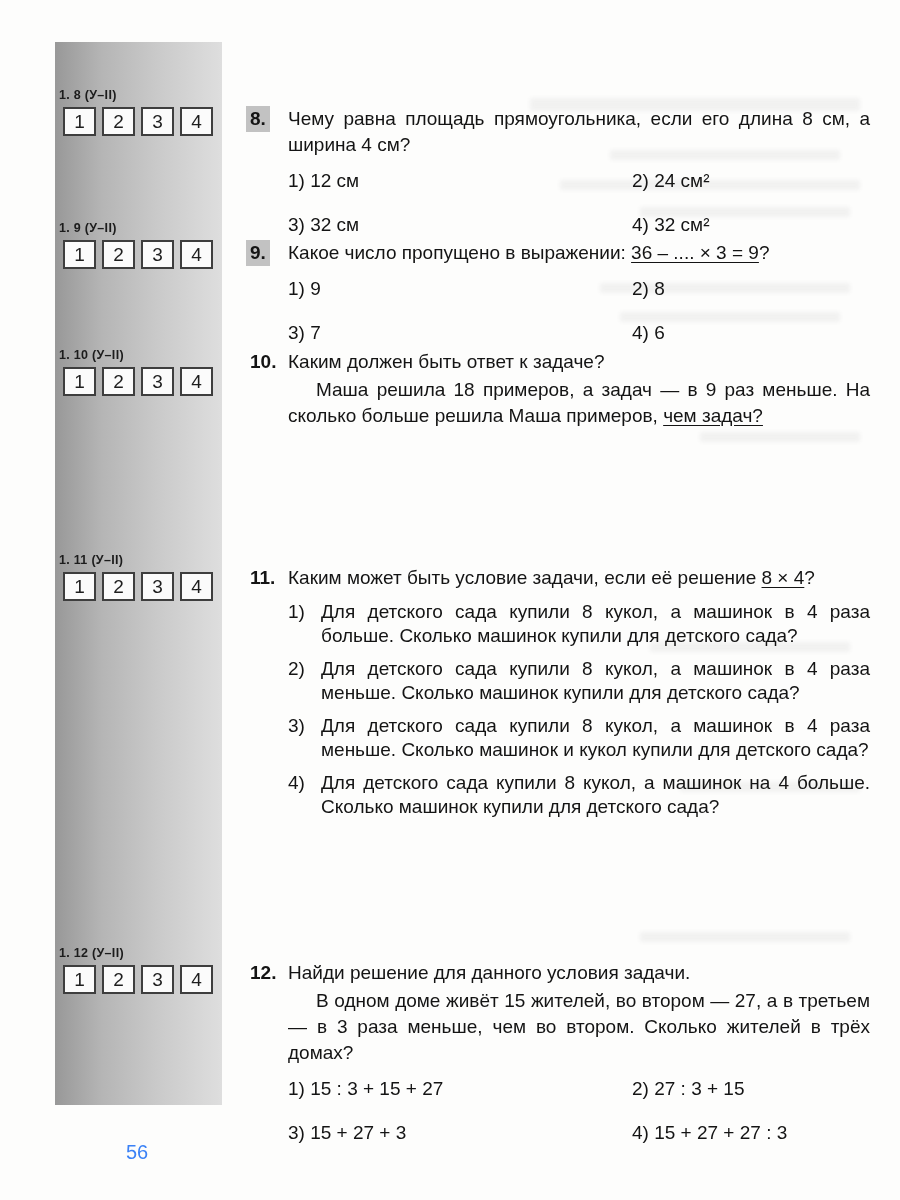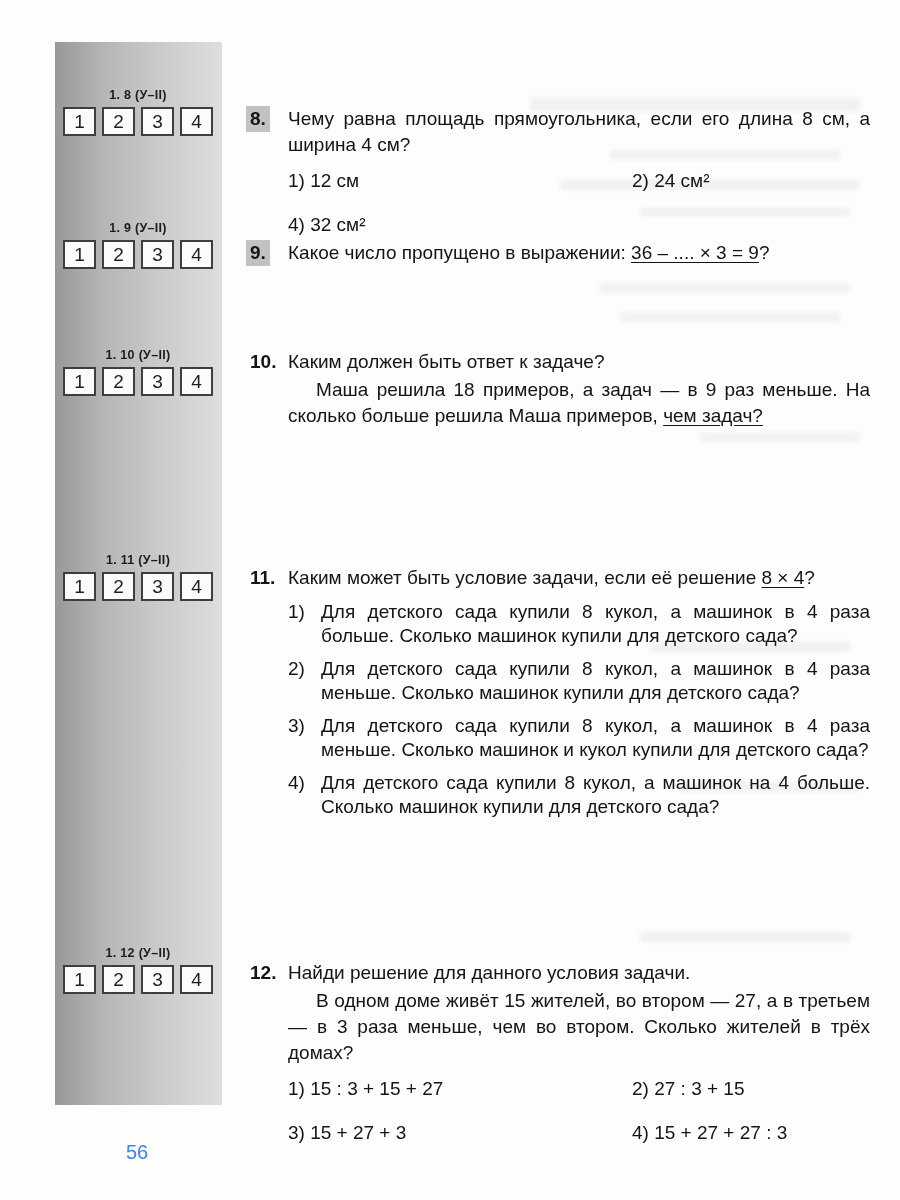--- a/index.html
+++ b/index.html
@@ -9,21 +9,21 @@
     font-family:"Liberation Sans","DejaVu Sans",sans-serif;
     color:#141414;
   }
   
   .sidebar {
     position:absolute; left:55px; top:42px; width:167px; height:1063px;
     background:linear-gradient(90deg,#989898 0%,#b5b5b5 28%,#c9c9c9 60%,#dedede 100%);
   }
   .ans-block { position:absolute; left:4px; width:158px; }
   .ans-label {
-    font-size:12.5px; font-weight:bold; text-align:center; color:#1c1c1c;
+    font-size:12.5px; font-weight:bold; color:#1c1c1c;
     letter-spacing:.3px; margin-bottom:5px; white-space:nowrap;
   }
   .ans-boxes { display:flex; gap:6px; justify-content:center; }
   .ans-box {
     width:33px; height:29px; box-sizing:border-box;
     background:#fbfbfb; border:2px solid #3e3e3e;
     display:flex; align-items:center; justify-content:center;
     font-size:19px; color:#1e1e1e; cursor:pointer;
   }
   
@@ -114,29 +114,36 @@
     </div>
   </div>
 
   <section class="q" style="top:106px">
     <span class="q-num hl">8.</span>
     <div class="q-body">
       <div class="prompt">Чему равна площадь прямоугольника, если его длина 8 см, а ширина 4 см?</div>
       <div class="opts">
         <span class="opt">1) 12 см</span>
         <span class="opt">2) 24 см²</span>
+        <span class="opt">3) 32 см</span>
         <span class="opt">4) 32 см²</span>
       </div>
     </div>
   </section>
 
   <section class="q" style="top:240px">
     <span class="q-num hl">9.</span>
     <div class="q-body">
       <div class="prompt"><span>Какое число пропущено в выражении: </span><span class="underline">36 – .... × 3 = 9</span><span>?</span></div>
+      <div class="opts">
+        <span class="opt">1) 9</span>
+        <span class="opt">2) 8</span>
+        <span class="opt">3) 7</span>
+        <span class="opt">4) 6</span>
+      </div>
     </div>
   </section>
 
   <section class="q" style="top:349px">
     <span class="q-num">10.</span>
     <div class="q-body">
       <div class="prompt">Каким должен быть ответ к задаче?</div>
       <div class="para"><span>Маша решила 18 примеров, а задач — в 9 раз меньше. На сколько больше решила Маша примеров, </span><span class="underline">чем задач?</span></div>
     </div>
   </section>

